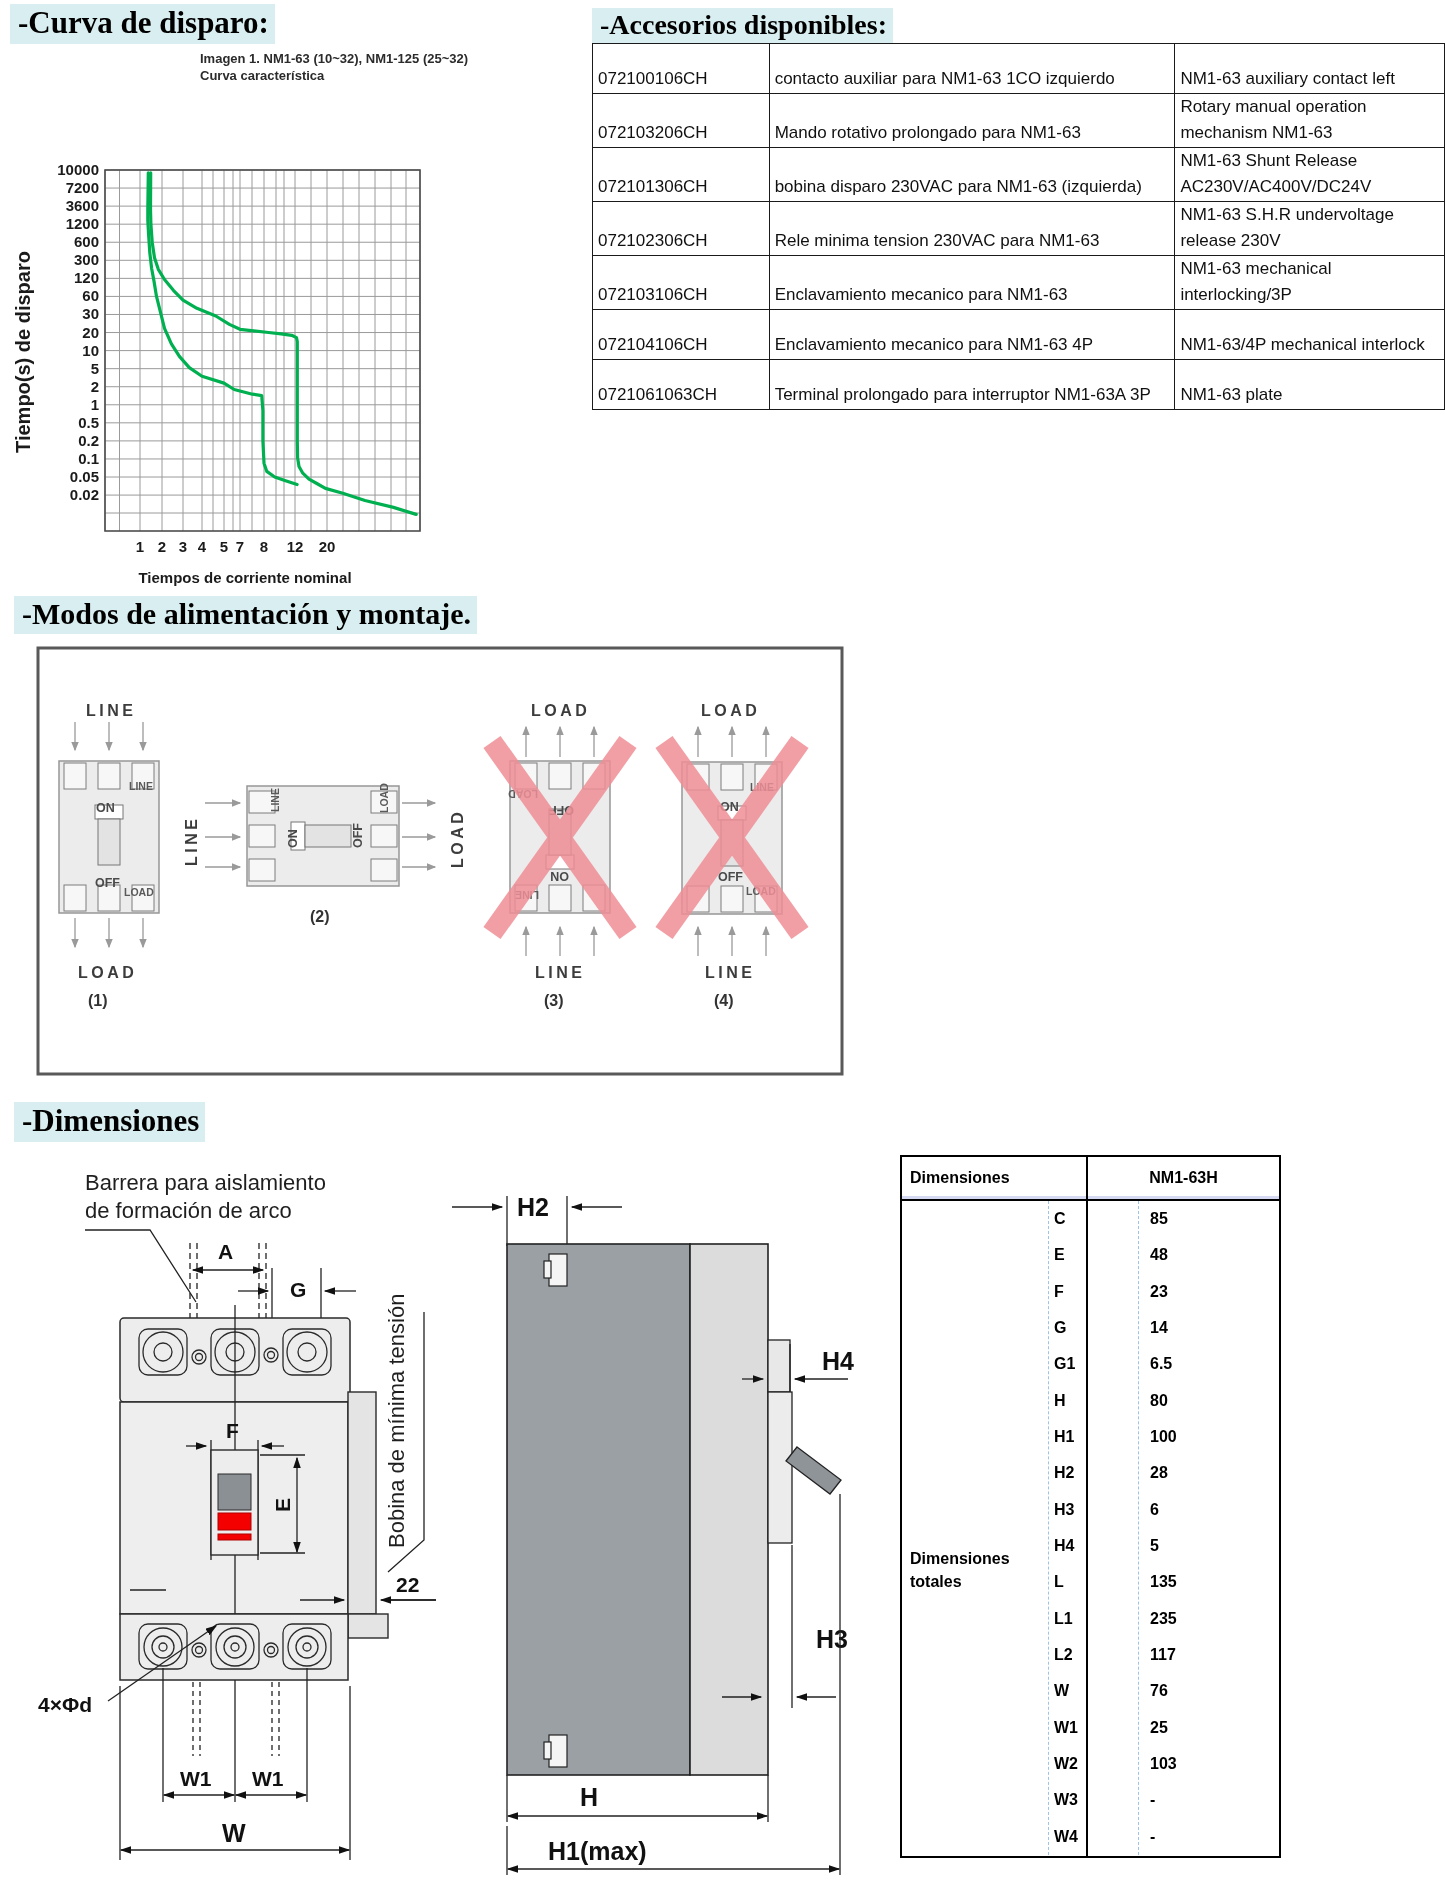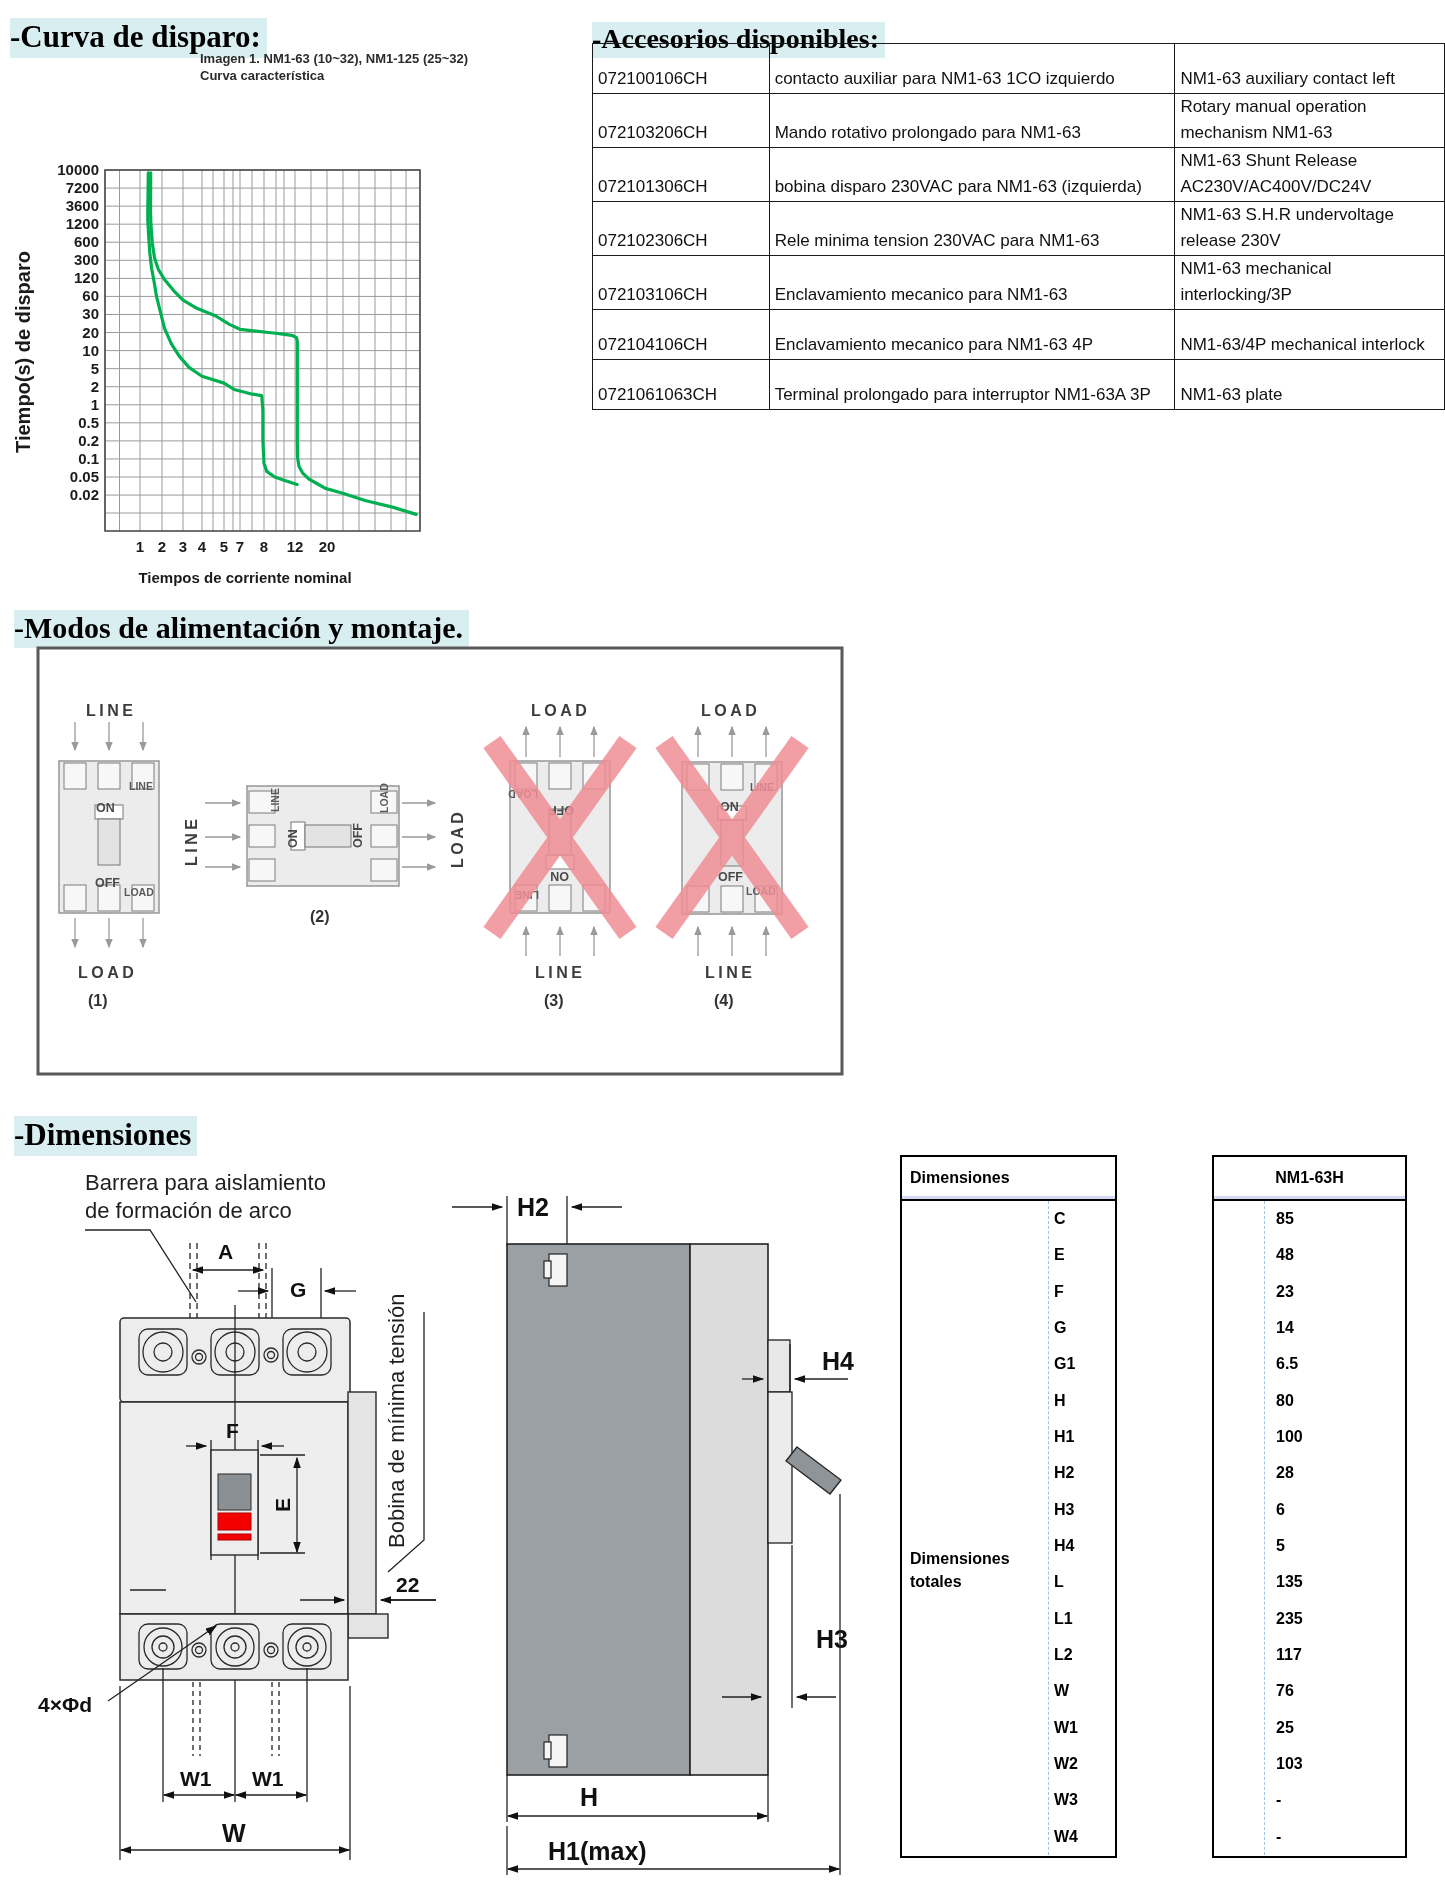--- a/index.html
+++ b/index.html
@@ -1,18 +1,18 @@
 <!DOCTYPE html>
 <html><head>
 <meta charset="utf-8">
 <style>
   html,body{margin:0;padding:0;background:#fff;}
   body{font-family:"Liberation Sans",sans-serif;color:#111;}
   #page{position:relative;width:1445px;height:1897px;background:#fff;overflow:hidden;}
-  .hl{background:#d9eef0;padding:1px 6px 3px 0;display:inline-block;margin-top:14px;}
+  .hl{background:#d9eef0;padding:1px 6px 3px 8px;display:inline-block;}
   .hd{position:absolute;font-family:"Liberation Serif",serif;font-weight:700;color:#000;white-space:nowrap;}
   #hd-curva{left:10px;top:4px;font-size:31px;}
   #hd-acc{left:592px;top:8px;font-size:28px;}
   #hd-modos{left:14px;top:596px;font-size:30px;}
   #hd-dims{left:14px;top:1102px;font-size:31px;}
   #chart-caption{position:absolute;left:200px;top:51px;width:320px;text-align:left;
     font-size:13px;font-weight:700;color:#2b2b2b;line-height:1.3;}
   svg{position:absolute;}
   .tick{font:700 15px "Liberation Sans",sans-serif;fill:#1b1b1b;}
   .axlab{font:700 15px "Liberation Sans",sans-serif;fill:#1b1b1b;}
@@ -29,21 +29,21 @@
   .msm{font:700 10.5px "Liberation Sans",sans-serif;fill:#5a5a5a;}
   .msw{font:700 12.5px "Liberation Sans",sans-serif;fill:#4a4a4a;}
   
   .dbig{font:600 25px "Liberation Sans",sans-serif;fill:#111;}
   .dmed{font:600 21px "Liberation Sans",sans-serif;fill:#111;}
   .dtxt{font:500 22px "Liberation Sans",sans-serif;fill:#1f1f1f;}
   .thin{stroke:#222;stroke-width:1.3;fill:none;}
   
   .dimbox{position:absolute;border:2.2px solid #000;background:#fff;box-sizing:border-box;}
   #dimbox-l{left:900px;top:1155px;width:217px;height:703px;}
-  #dimbox-r{left:1212px;top:1155px;width:195px;height:703px;}
+  #dimbox-r{left:1086px;top:1155px;width:195px;height:703px;}
   .dimhead{height:44px;border-bottom:2.5px solid #000;box-shadow:inset 0 -3px 0 #2e3fbf33;
     font-weight:700;font-size:16px;color:#000;display:flex;align-items:center;box-sizing:border-box;}
   #dimbox-l .dimhead{padding-left:8px;}
   #dimbox-r .dimhead{justify-content:center;}
   .dimbody{position:relative;height:654px;}
   .dimbody::before{content:"";position:absolute;top:0;bottom:0;border-left:1px dashed #9dc3e6;}
   #dimbox-l .dimbody::before{left:146px;}
   #dimbox-r .dimbody::before{left:50px;}
   .dimrow{height:36.33px;display:flex;align-items:center;font-weight:700;font-size:16px;color:#000;}
   #dimbox-l .dimrow{padding-left:152px;}

